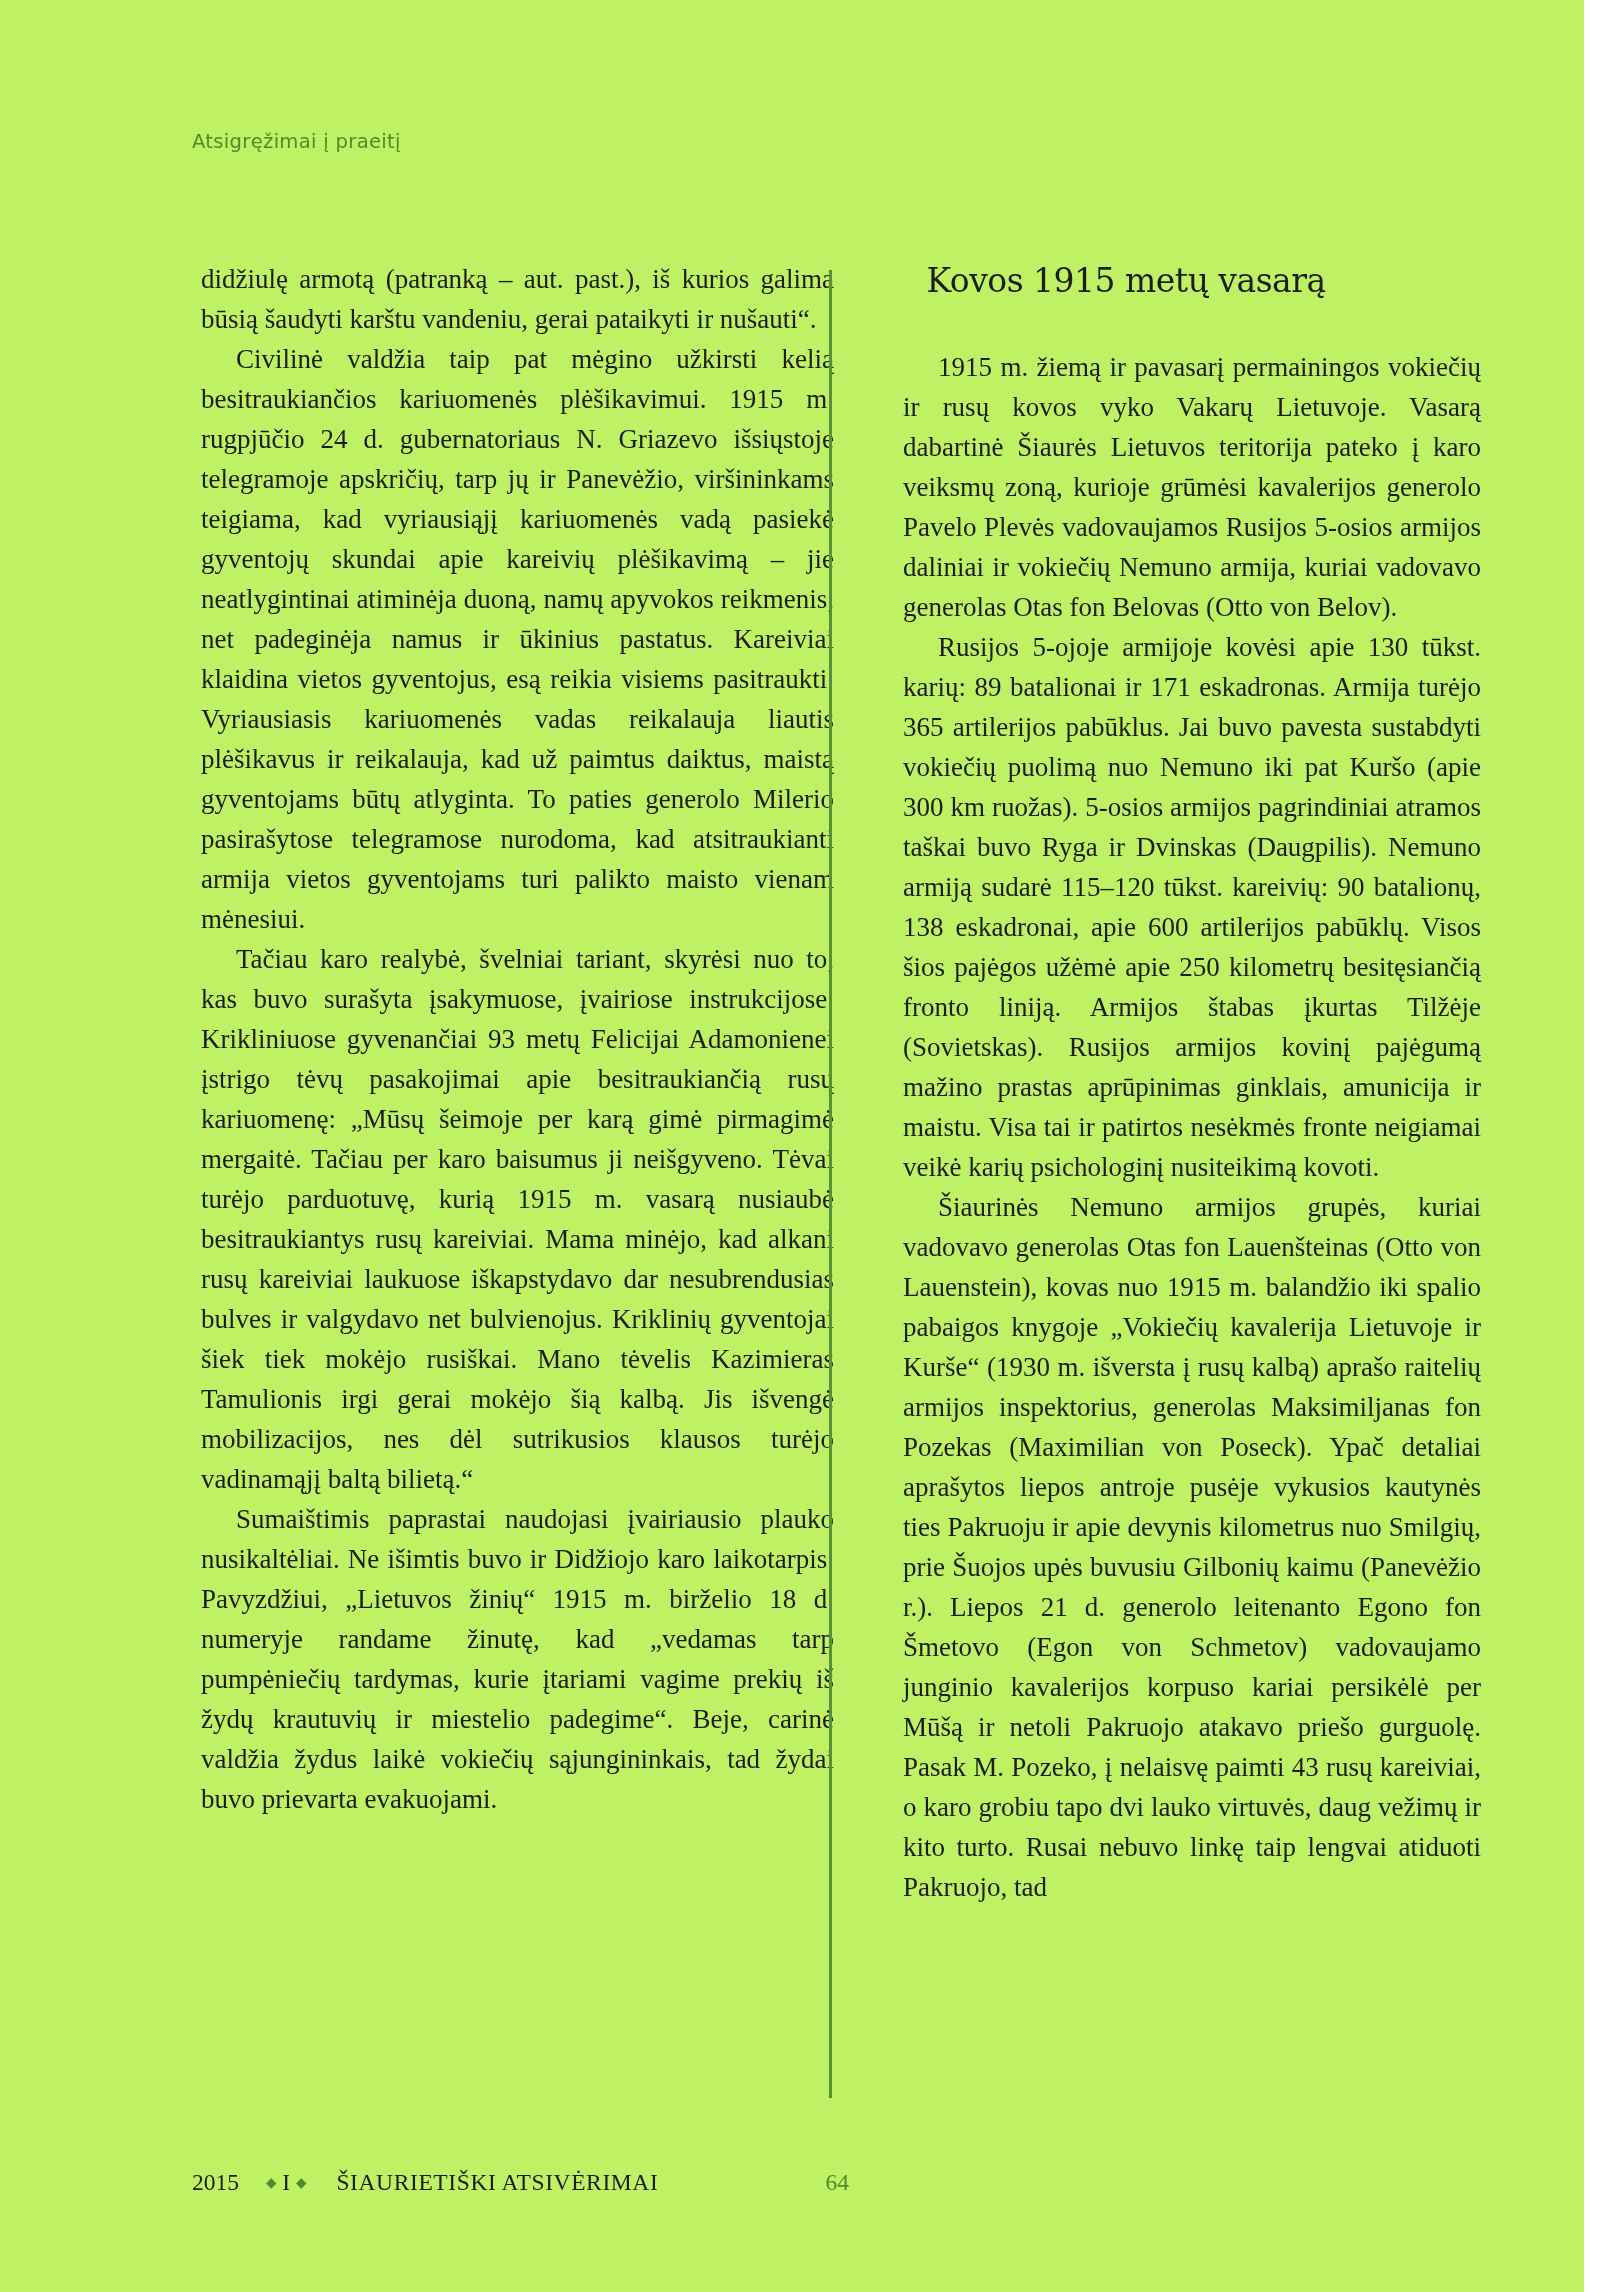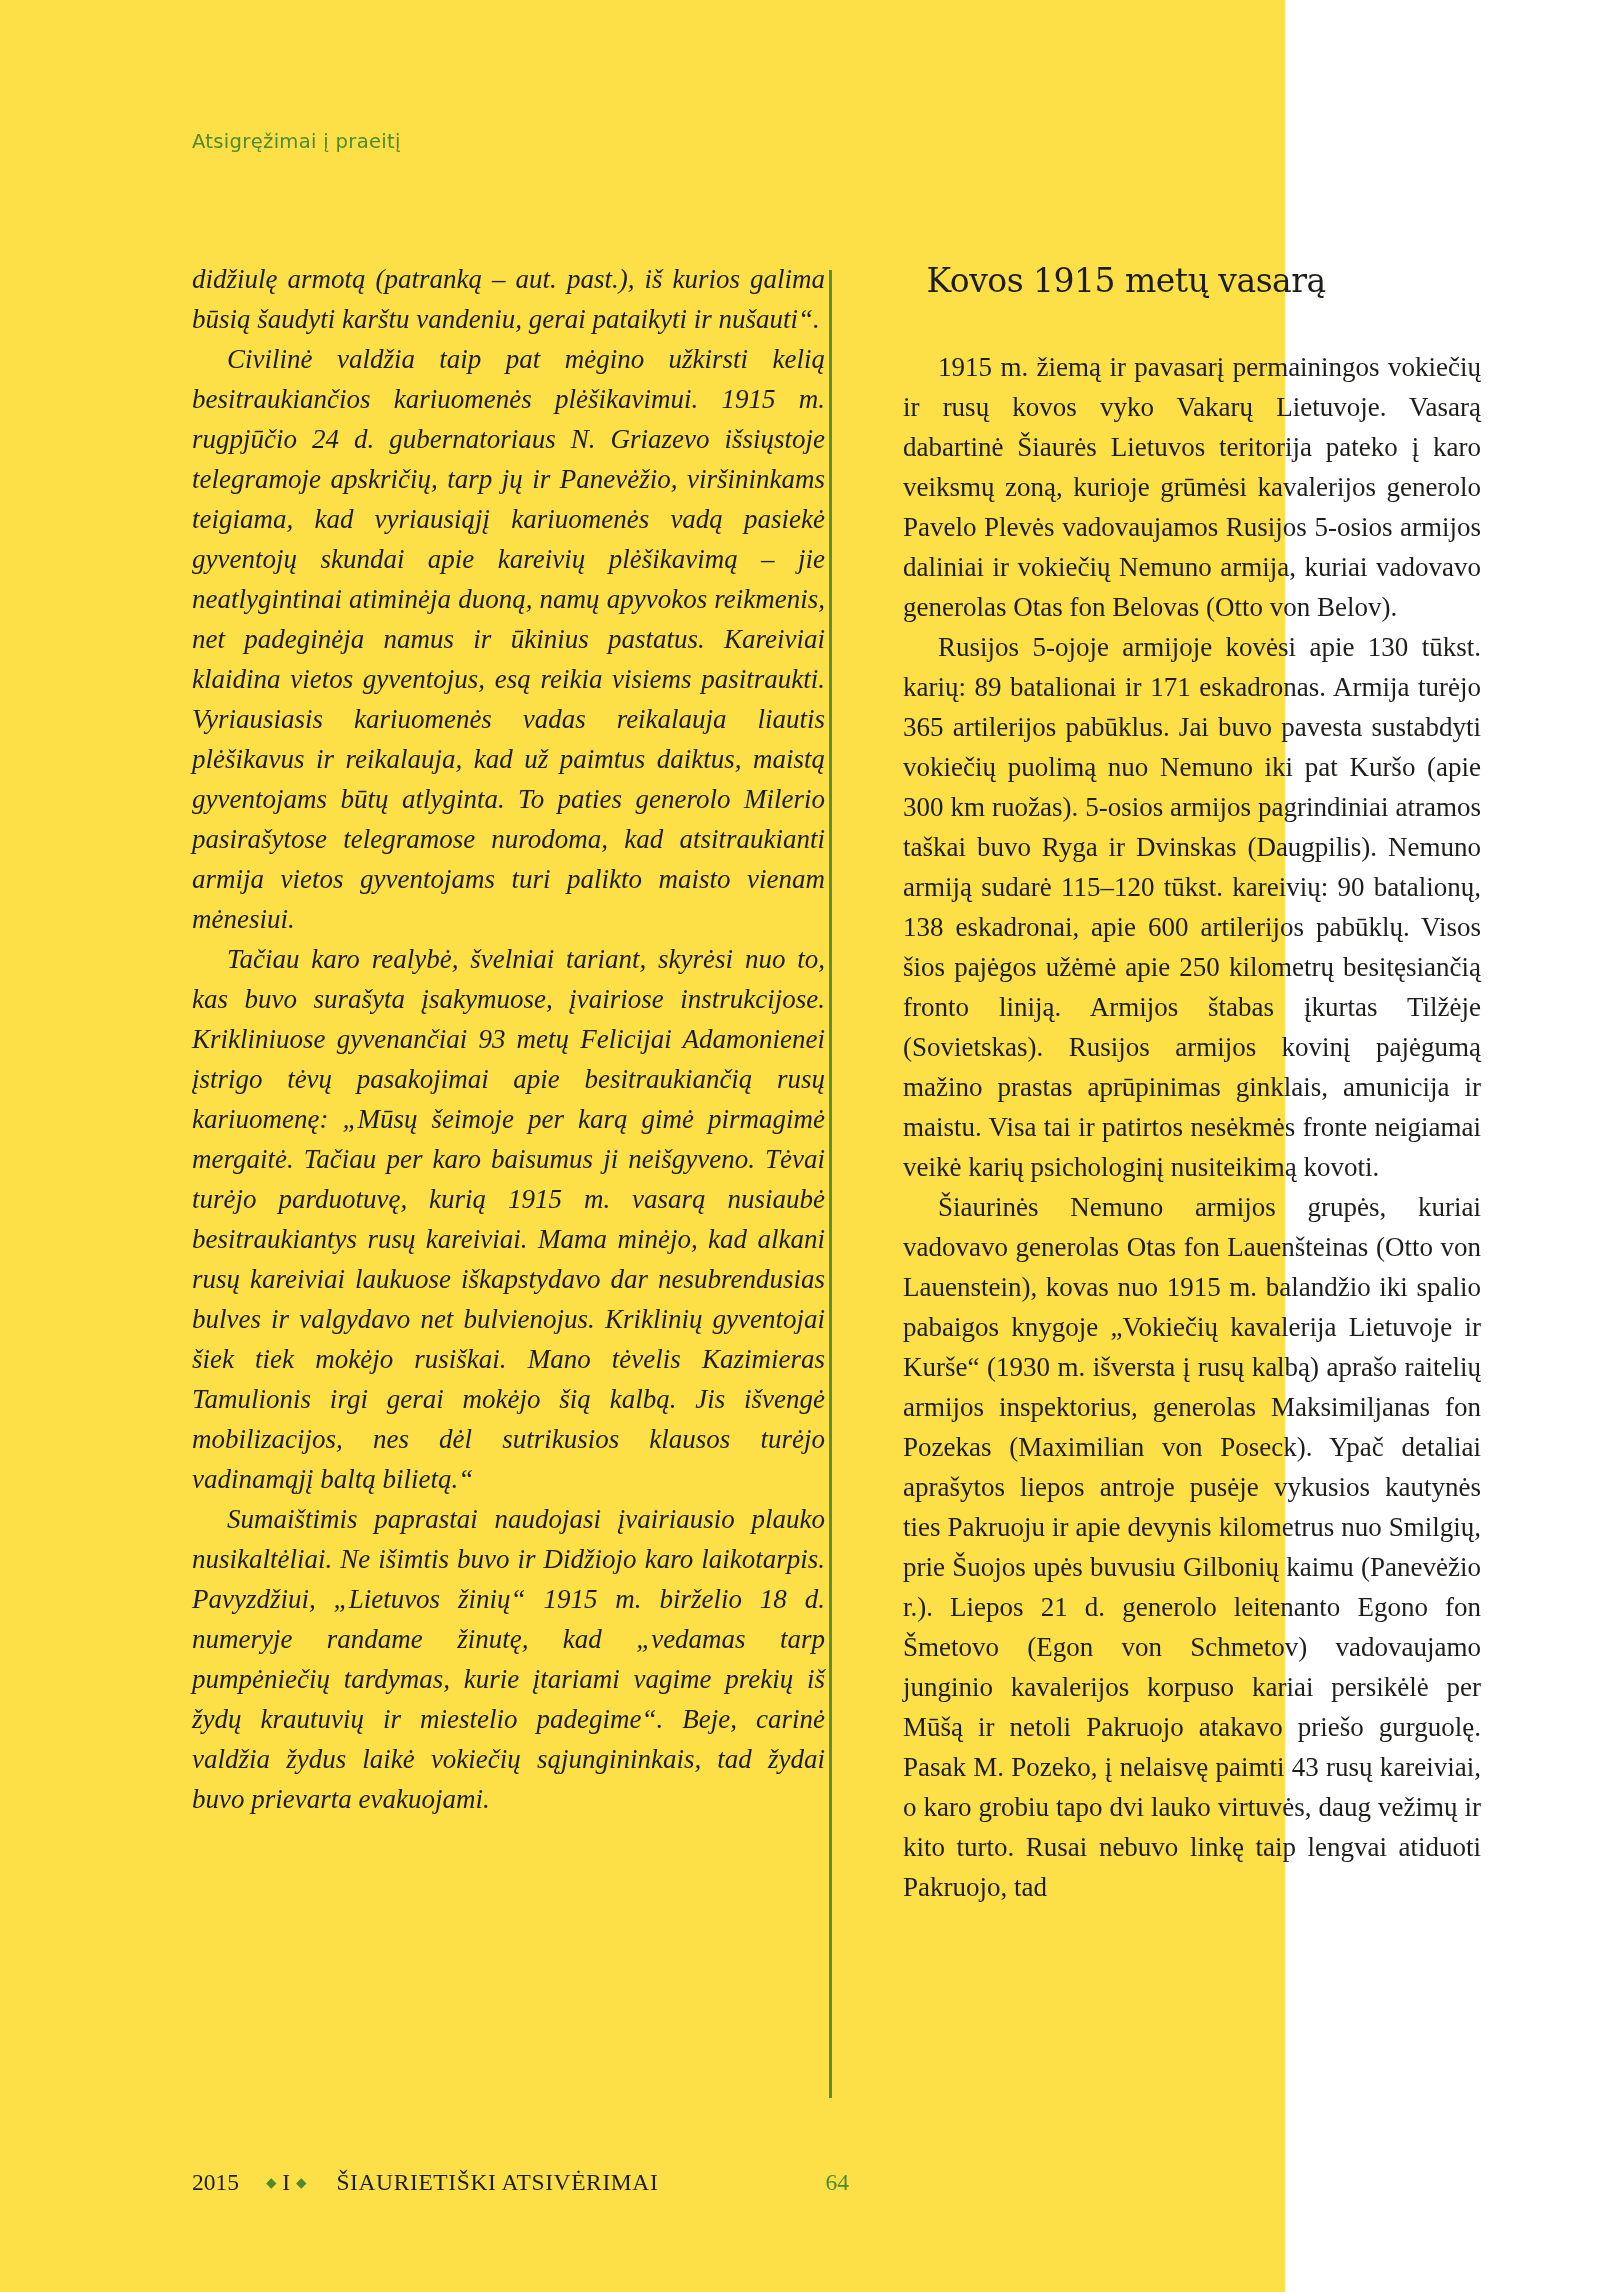--- a/index.html
+++ b/index.html
@@ -1,28 +1,28 @@
 <!DOCTYPE html>
 <html><head>
 <meta charset="utf-8">
 <style>
   html, body { margin: 0; padding: 0; background: #ffffff; }
   body { width: 1621px; height: 2293px; position: relative; overflow: hidden; }
-  .page { position: absolute; left: 0; top: 0; width: 1285px; height: 2293px; background: #fde047; }
+  .page { position: absolute; left: 0; top: 0; width: 1584px; height: 2293px; background: #bef264; }
   .running-head {
     position: absolute; left: 192px; top: 130px;
     font-family: "DejaVu Sans", sans-serif; font-size: 19.6px; color: #4f8a2e;
     letter-spacing: 0.3px;
   }
   .col {
     position: absolute; top: 259px;
     font-family: "Liberation Serif", serif; font-size: 27px; line-height: 40px;
     color: #1d1d1b; text-align: justify; hyphens: manual;
   }
-  .col-left { left: 192px; width: 633px; font-style: italic; }
+  .col-left { left: 201px; width: 633px; }
   .col-right { left: 859px; width: 578px; margin-left: 44px; }
   .col p { margin: 0; text-align-last: left; }
   .col p.indent { text-indent: 35px; }
   .divider {
     position: absolute; left: 829px; top: 270px; width: 2.9px; height: 1828px;
     background: #5a8f3a;
   }
   .heading {
     margin: 0 0 45px 0; font-family: "DejaVu Serif", serif; font-weight: normal;
     font-size: 33px; line-height: 43px; color: #1d1d1b; padding-left: 23.5px;

